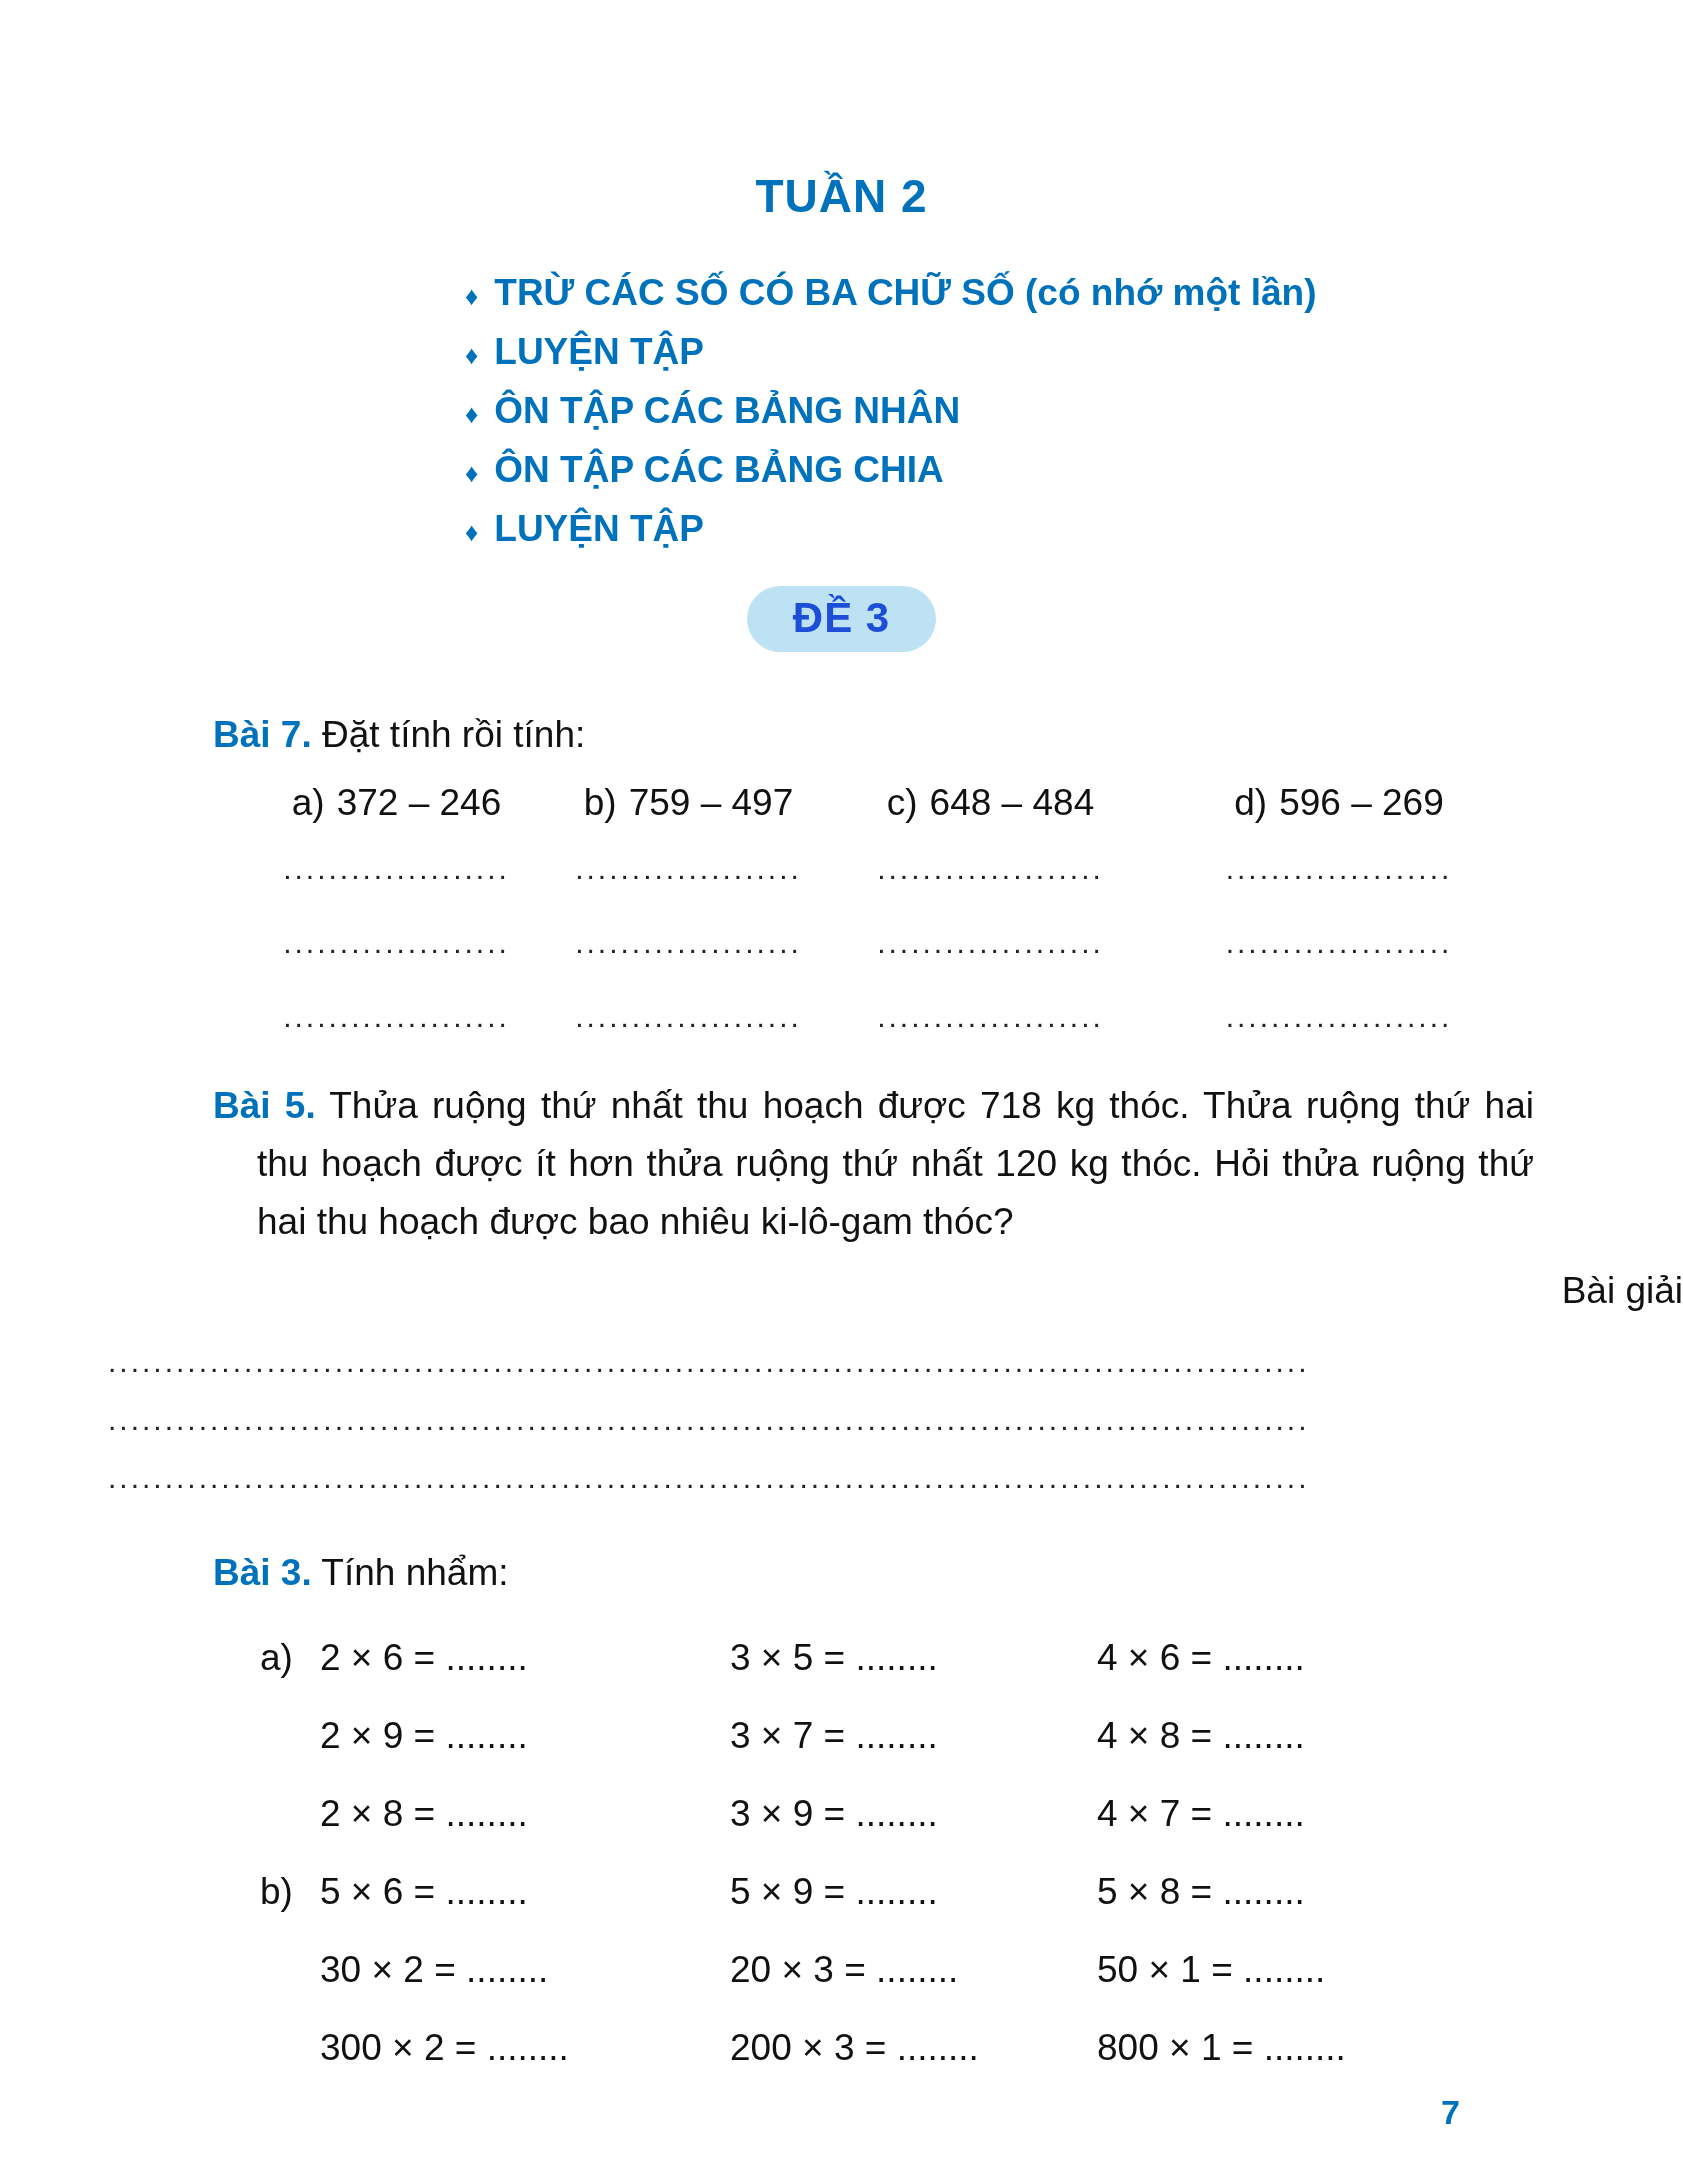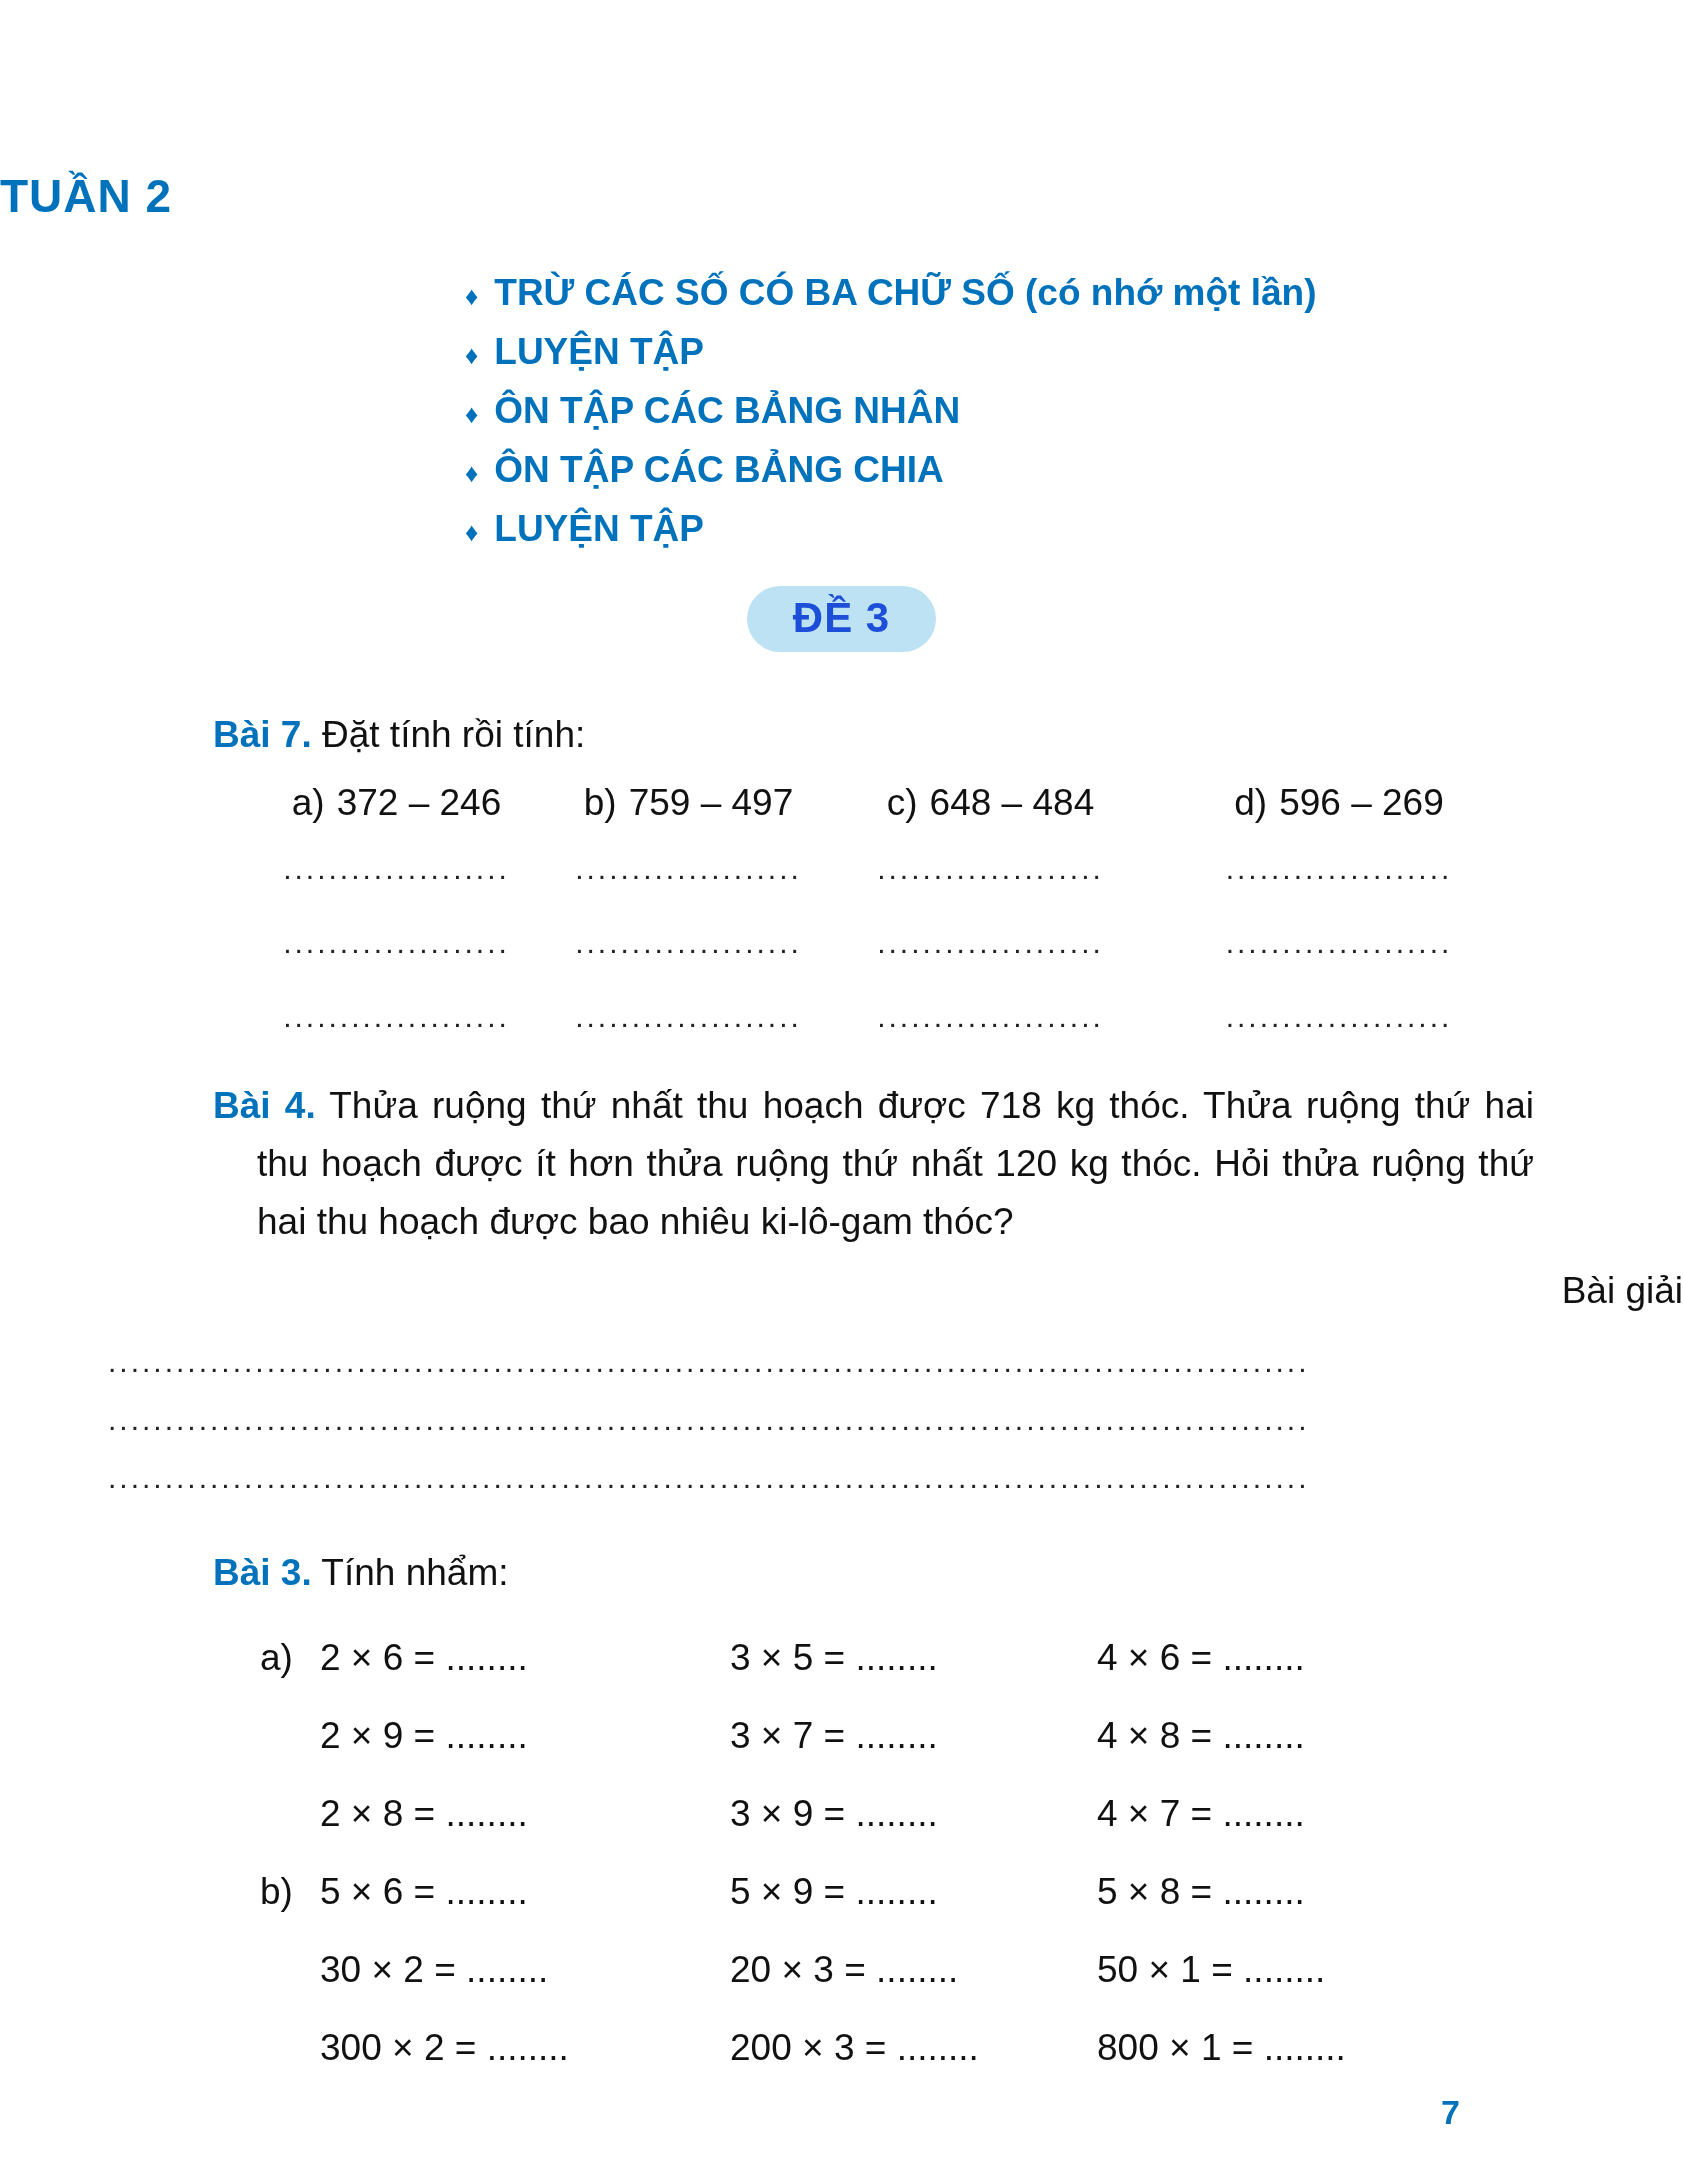--- a/index.html
+++ b/index.html
@@ -12,21 +12,21 @@
     width: 1683px;
     height: 2178px;
     background: #ffffff;
     overflow: hidden;
     font-family: "Liberation Sans", sans-serif;
     color: #111111;
   }
   
   .week-title {
     padding-top: 170px;
-    text-align: left;
+    text-align: center;
     font-size: 46px;
     line-height: 53px;
     font-weight: bold;
     color: #0072BC;
     letter-spacing: 1px;
   }
   .topics {
     margin: 42px 149px 0 465px;
   }
   .topic {
@@ -205,21 +205,21 @@
     <div class="answers-grid">
       <div class="dots">....................</div>
       <div class="dots">....................</div>
       <div class="dots">....................</div>
       <div class="dots">....................</div>
     </div>
   </div>
 
   <div>
     <p class="ex2-para">
-      <span class="ex-label">Bài 4.</span>
+      <span class="ex-label">Bài 5.</span>
       <span>Thửa ruộng thứ nhất thu hoạch được 718 kg thóc. Thửa ruộng thứ hai thu hoạch được ít hơn thửa ruộng thứ nhất 120 kg thóc. Hỏi thửa ruộng thứ hai thu hoạch được bao nhiêu ki-lô-gam thóc?</span>
     </p>
     <div class="solution-title">Bài giải</div>
     <div class="solution-lines">
       <div class="dots solution-line">..................................................................................................................................</div>
       <div class="dots solution-line">..................................................................................................................................</div>
       <div class="dots solution-line">..................................................................................................................................</div>
     </div>
   </div>
 

